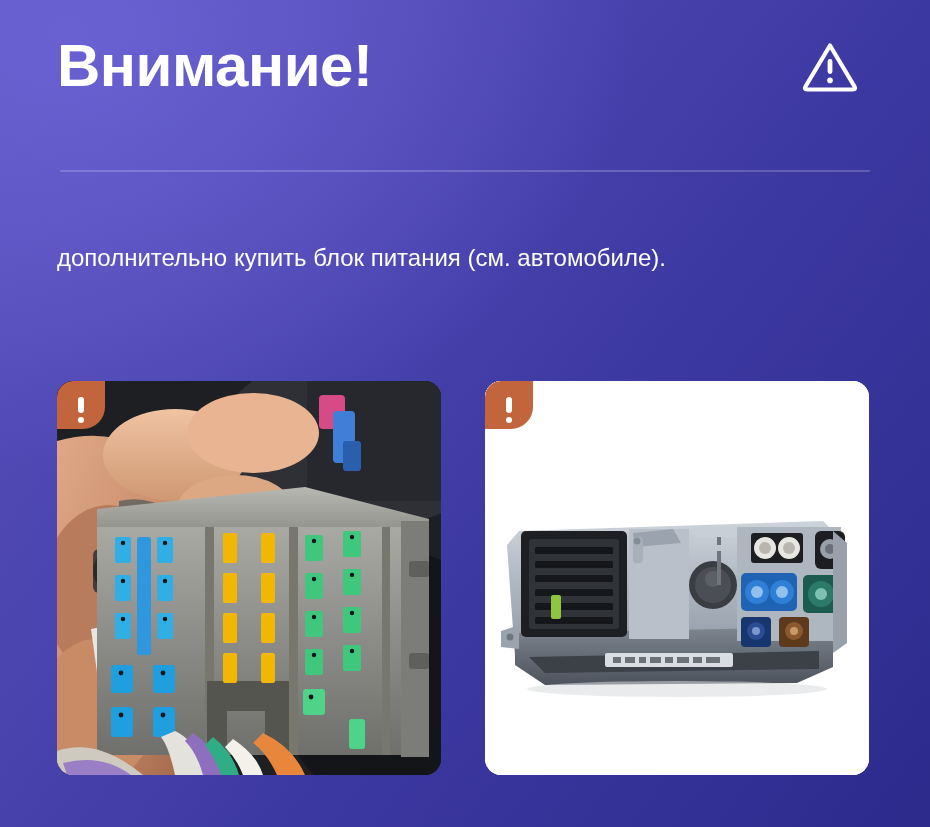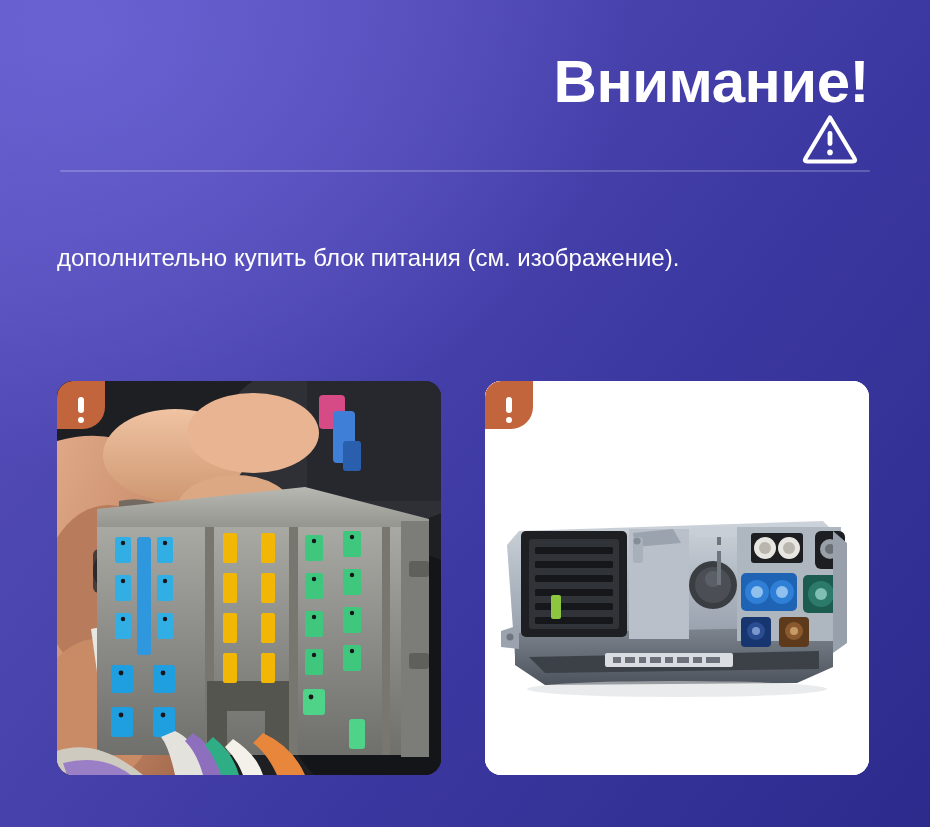--- a/index.html
+++ b/index.html
@@ -22,27 +22,26 @@
     background:
       radial-gradient(ellipse 900px 700px at 8% 4%, rgba(110,102,216,0.80) 0%, rgba(110,102,216,0) 62%),
       linear-gradient(128deg, #5a52bd 0%, #4b45b0 33%, #3b37a0 62%, #2c2b8c 100%);
     overflow: hidden;
   }
 
   
   .header {
     position: absolute;
     left: 57px;
-    top: 52px;
+    top: 36px;
     width: 812px;
     height: 90px;
     display: flex;
-    align-items: flex-end;
+    align-items: flex-start;
     justify-content: space-between;
-    flex-direction: column;
   }
 
   .page-title {
     font-size: 60px;
     font-weight: 700;
     color: #ffffff;
     letter-spacing: -0.5px;
     line-height: 1;
     white-space: nowrap;
   }
@@ -163,21 +162,21 @@
         <path d="M29 5.5 L53.5 46.5 Q55.2 49.5 51.8 49.5 L6.2 49.5 Q2.8 49.5 4.5 46.5 Z" stroke="#ffffff" stroke-width="4.2" stroke-linejoin="round" fill="none"></path>
         <rect x="26.6" y="19" width="4.8" height="15" rx="2.4" fill="#ffffff"></rect>
         <circle cx="29" cy="40.4" r="2.8" fill="#ffffff"></circle>
       </svg>
     </div>
   </div>
 
   <div class="divider"></div>
 
   <div class="body-text">
-    <span class="last-line">дополнительно купить блок питания (см. изображение).</span>
+    <span class="last-line">дополнительно купить блок питания (см. автомобиле).</span>
   </div>
 
   <div class="cards">
 
     <div class="card card-photo">
       <svg class="photo-canvas" viewBox="0 0 384 394" preserveAspectRatio="xMidYMid slice">
         <defs>
           <linearGradient id="skin" x1="0" y1="0" x2="1" y2="1">
             <stop offset="0%" stop-color="#e0a887"></stop>
             <stop offset="55%" stop-color="#c58a68"></stop>

